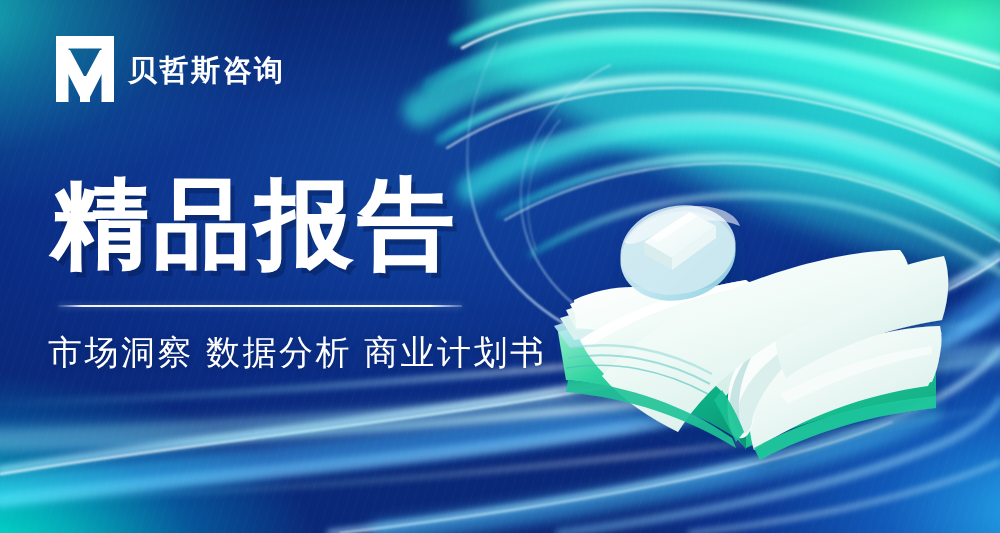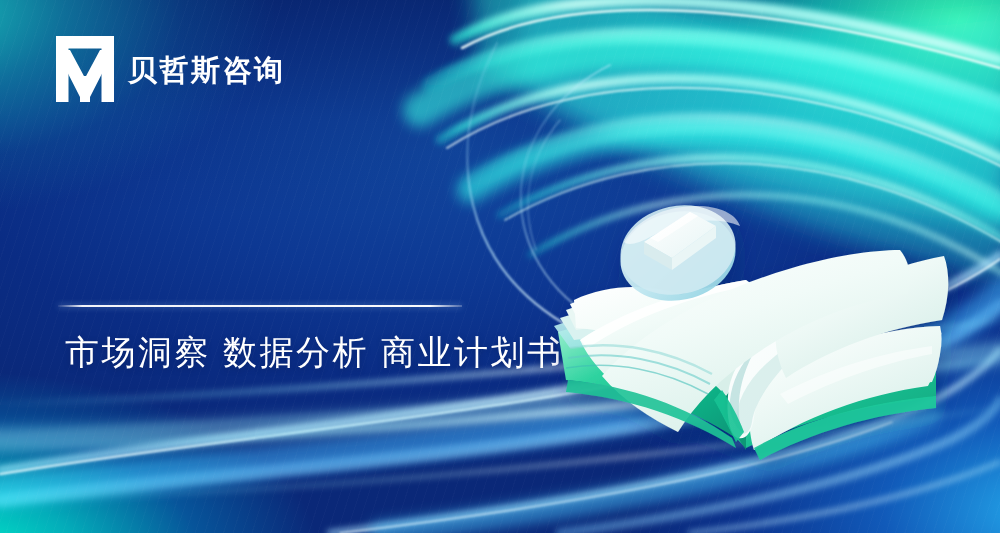--- a/index.html
+++ b/index.html
@@ -142,21 +142,21 @@
     top: 305px;
     width: 404px;
     height: 2px;
     background: linear-gradient(to right, rgba(255,255,255,0.10) 0%, rgba(255,255,255,0.95) 6%, rgba(255,255,255,0.98) 92%, rgba(255,255,255,0.25) 100%);
     box-shadow: 0 0 6px rgba(180,225,255,0.45);
   }
 
   
   .subtitle {
     position: absolute;
-    left: 65px;
+    left: 48px;
     top: 332px;
     font-size: 34px;
     font-weight: 400;
     color: #ffffff;
     letter-spacing: 2.5px;
     line-height: 1.2;
     white-space: nowrap;
     text-shadow: 0 2px 6px rgba(3,22,70,0.35);
   }
 
@@ -318,20 +318,21 @@
           <rect x="24" y="40" width="10" height="26" fill="#ffffff"></rect>
 
           <rect x="12.5" y="12.5" width="33" height="6" fill="none"></rect>
         </svg>
       </div>
       <div class="logo-text">
         <div class="brand-cn">贝哲斯咨询</div>
       </div>
     </div>
 
+    <div class="headline">精品报告</div>
 
     <div class="divider"></div>
 
     <div class="subtitle">市场洞察  数据分析  商业计划书</div>
 
     <div class="book">
       <svg viewBox="0 0 420 330" aria-hidden="true">
         <defs>
           <linearGradient id="pgL" x1="0" y1="0" x2="0.55" y2="1">
             <stop offset="0%" stop-color="#ffffff"></stop>

